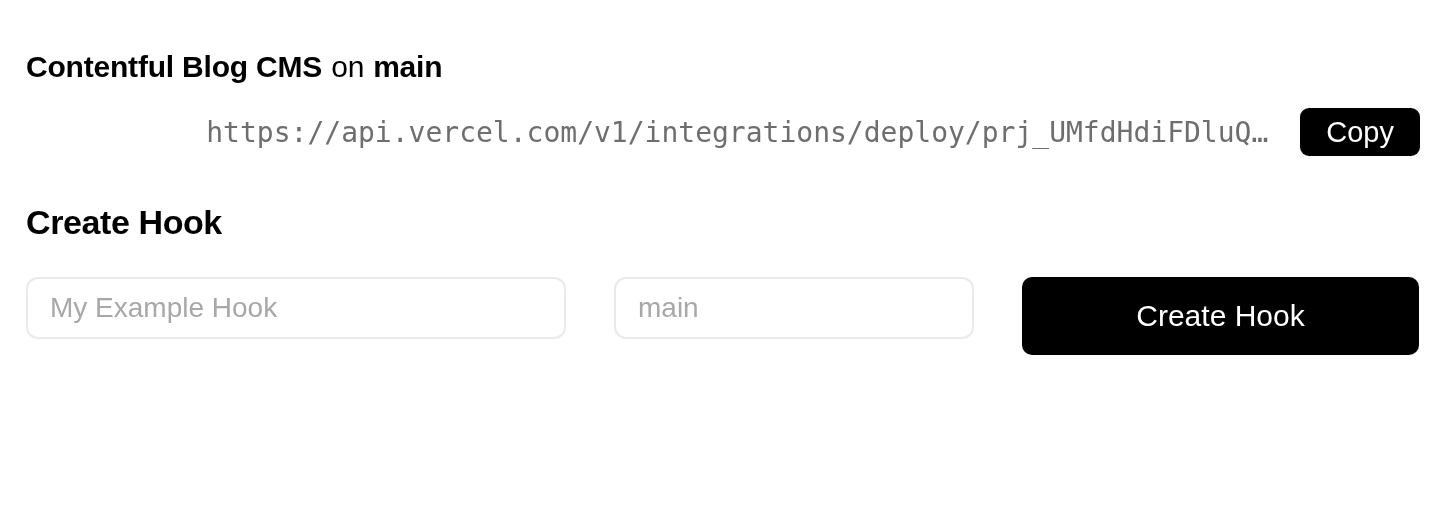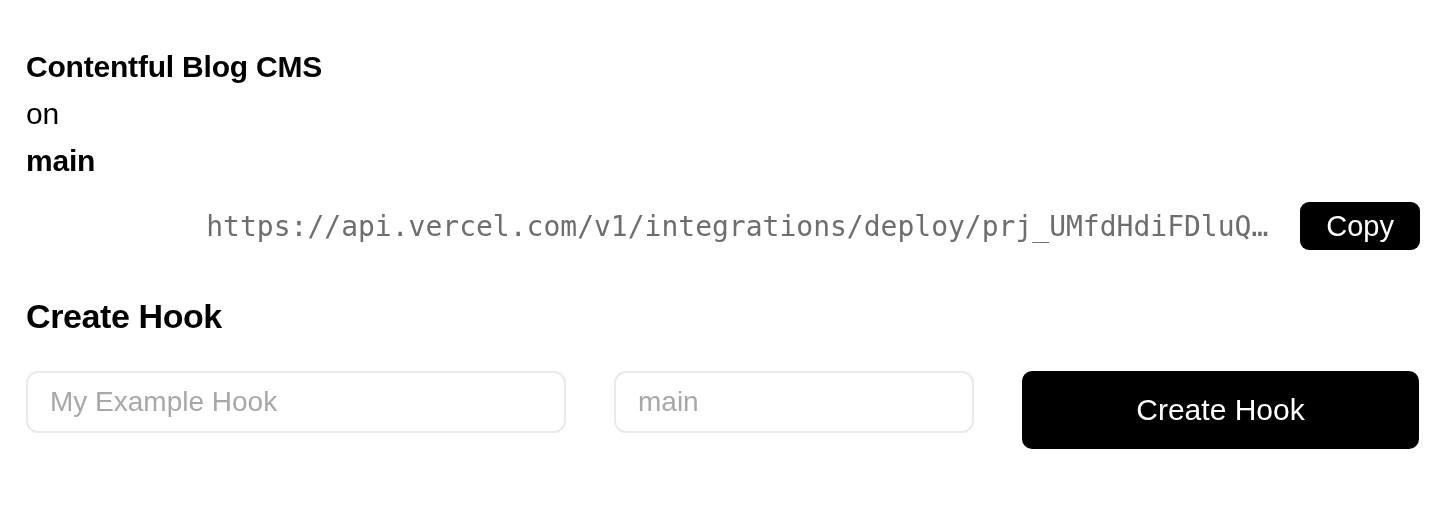--- a/index.html
+++ b/index.html
@@ -34,21 +34,20 @@
   }
   .hook-title {
     display: flex;
     align-items: baseline;
     gap: 9px;
     margin-top: 36px;
     font-size: 30px;
     line-height: 38px;
     font-weight: 700;
     letter-spacing: -0.2px;
-    flex-direction: column;
   }
   .hook-title .regular { font-weight: 400; }
   .url-row {
     display: flex;
     align-items: center;
     margin-top: 22px;
     height: 48px;
   }
   .hook-url {
     flex: 1 1 auto;

